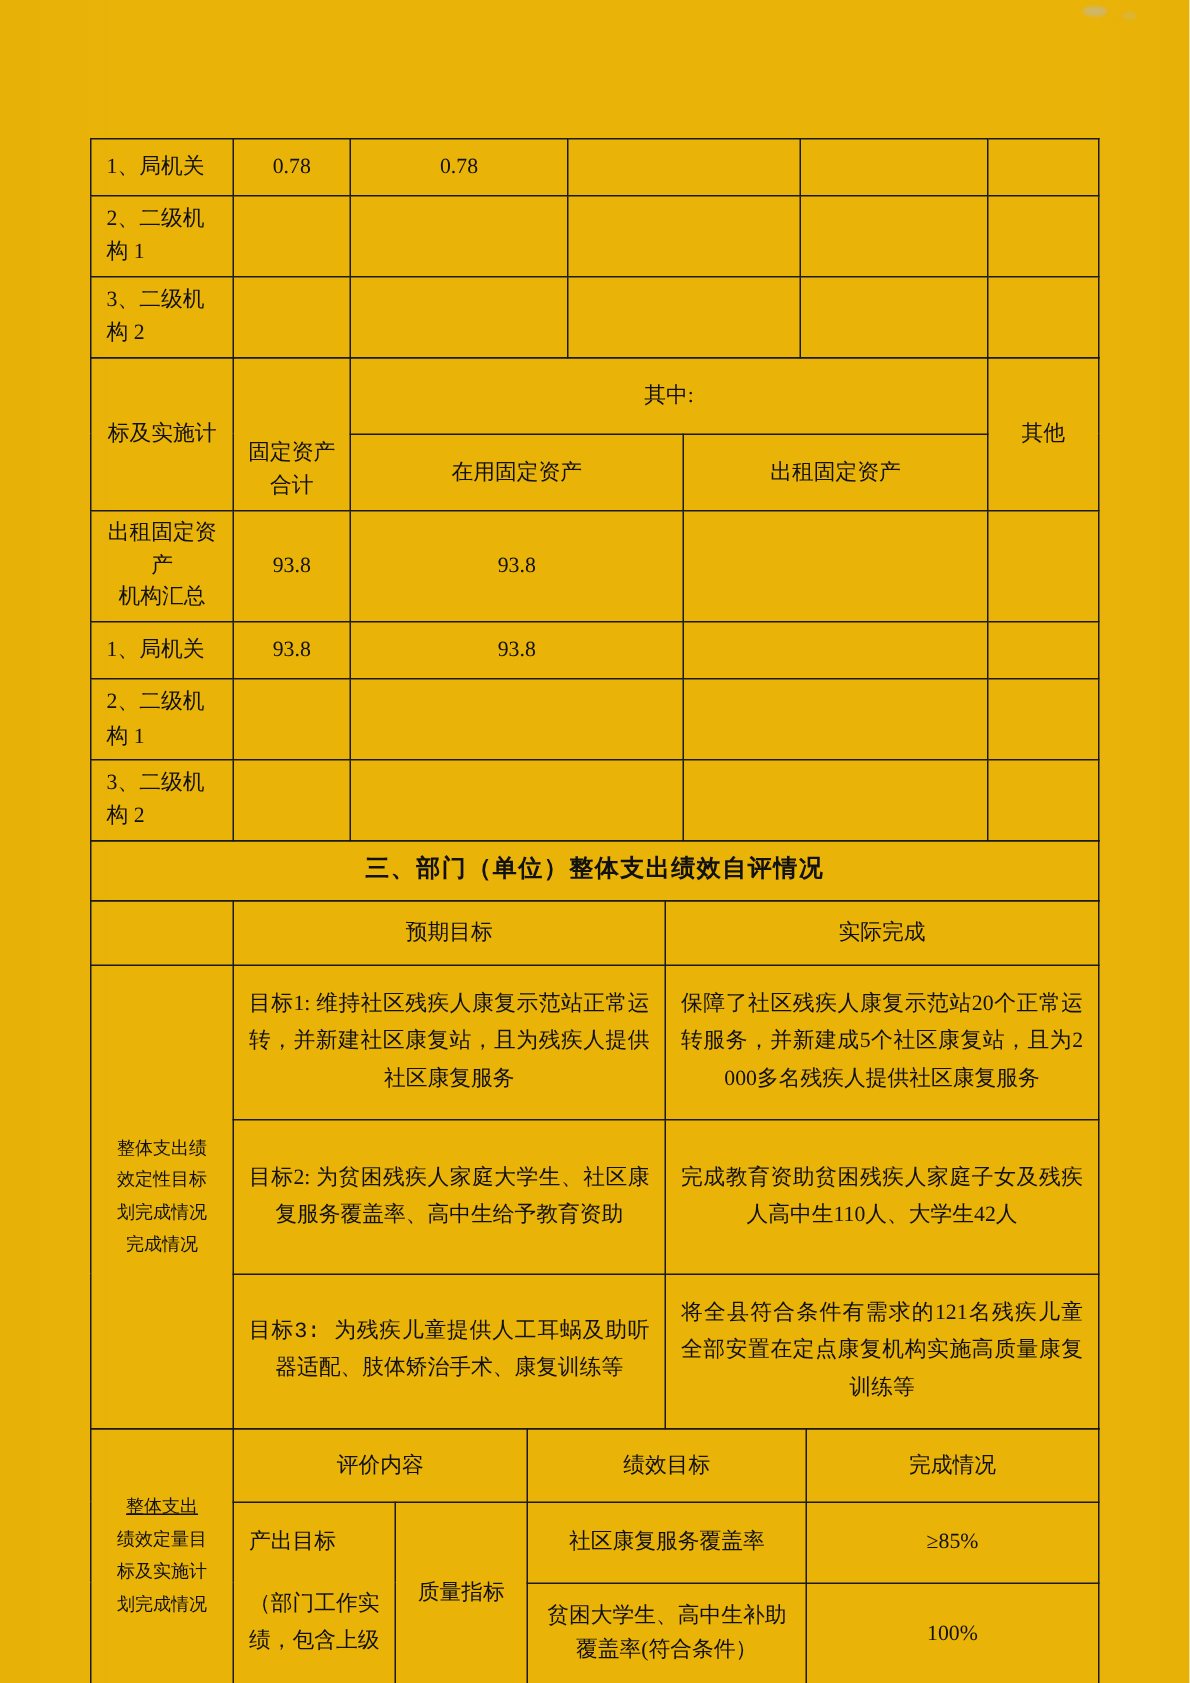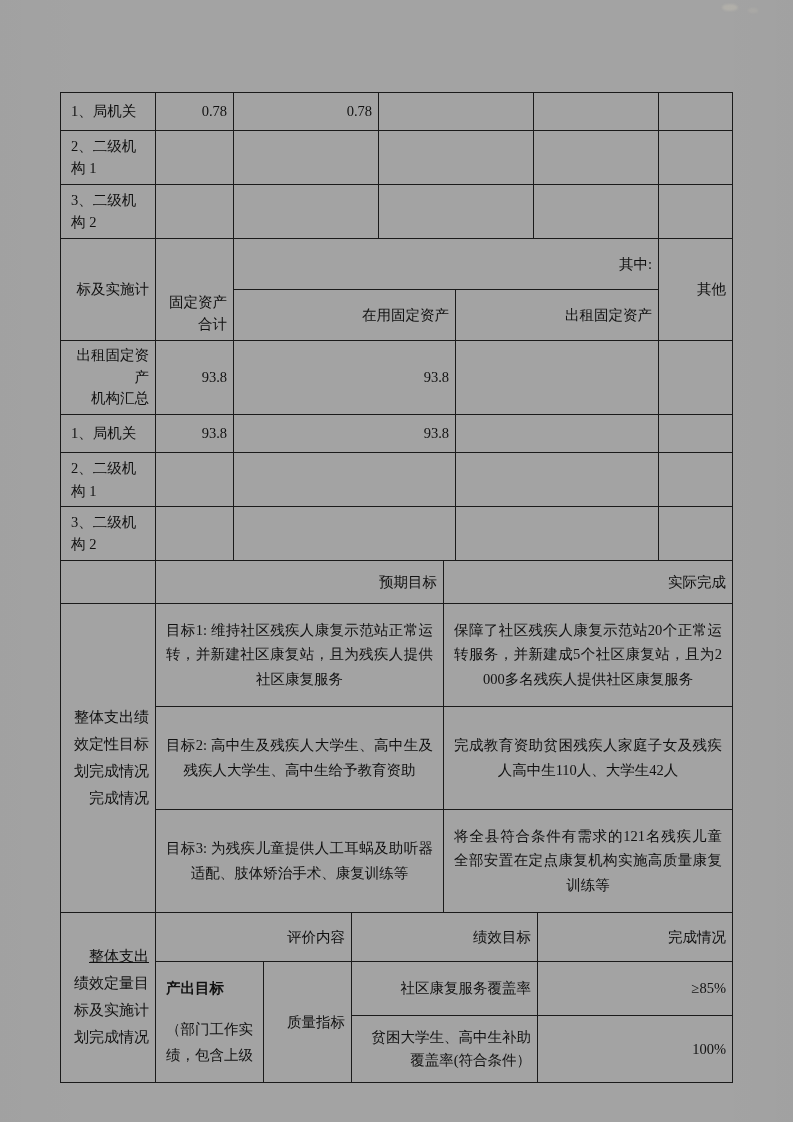--- a/index.html
+++ b/index.html
@@ -13,21 +13,21 @@
     font-family: "Liberation Serif", "DejaVu Serif", serif;
     color: #111111;
     position: relative;
     overflow: hidden;
   }
   .page {
     position: absolute;
     left: 0; top: 0;
     width: 793px;
     height: 1122px;
-    background: #a3a3a3;
+    background: #eab308;
   }
   
   .scan-noise {
     position: absolute;
     left: 0; top: 0; right: 0; bottom: 0;
     pointer-events: none;
     background:
       linear-gradient(90deg, rgba(0,0,0,0.012) 0%, rgba(255,255,255,0) 12%),
       linear-gradient(270deg, rgba(0,0,0,0.012) 0%, rgba(255,255,255,0) 10%);
   }
@@ -49,40 +49,40 @@
     table-layout: fixed;
   }
   td {
     border: 1px solid #1a1a1a;
     font-size: 14.5px;
     line-height: 1.55;
     padding: 4px 6px;
     vertical-align: middle;
     word-break: break-all;
   }
-  .c { text-align: right; }
+  .c { text-align: center; }
   .l { text-align: left; }
   .j { text-align: justify; text-align-last: center; }
   .pad-l { padding-left: 10px; }
   .row-h-small { height: 38px; }
   .section-title {
     text-align: center;
     font-weight: bold;
     font-size: 16px;
     letter-spacing: 1px;
     padding: 7px 0;
   }
   .txt-block {
     display: block;
     padding: 2px 4px;
     line-height: 1.72;
   }
   .vert-label {
     line-height: 1.8;
-    font-size: 15px;
+    font-size: 12px;
   }
   .top-faint {
     position: absolute;
     left: 330px;
     top: 96px;
     width: 300px;
     height: 66px;
     opacity: 0.16;
     font-size: 15px;
     color: #555;
@@ -191,20 +191,30 @@
         <tr class="row-h-small">
           <td class="l pad-l">3、二级机构 2</td>
           <td class="c"></td>
           <td class="c"></td>
           <td class="c"></td>
           <td class="c"></td>
         </tr>
       </tbody>
     </table>
 
+    <table style="margin-top:-1px;">
+      <colgroup>
+          <col style="width:672px">
+        </colgroup>
+      <tbody>
+        <tr>
+          <td class="section-title">三、部门（单位）整体支出绩效自评情况</td>
+        </tr>
+      </tbody>
+    </table>
 
     <table style="margin-top:-1px;">
       <colgroup>
         <col style="width:95px">
         <col style="width:288px">
         <col style="width:289px">
       </colgroup>
       <tbody>
         <tr>
           <td style="border-right:1px solid #1a1a1a;"></td>
@@ -221,28 +231,28 @@
           </td>
           <td class="j" style="height:94px;">
             <span class="txt-block">目标1: 维持社区残疾人康复示范站正常运转，并新建社区康复站，且为残疾人提供社区康复服务</span>
           </td>
           <td class="j">
             <span class="txt-block">保障了社区残疾人康复示范站20个正常运转服务，并新建成5个社区康复站，且为2000多名残疾人提供社区康复服务</span>
           </td>
         </tr>
         <tr>
           <td class="j" style="height:94px;">
-            <span class="txt-block">目标2: 高中生及残疾人大学生、高中生及残疾人大学生、高中生给予教育资助</span>
+            <span class="txt-block">目标2: 为贫困残疾人家庭大学生、社区康复服务覆盖率、高中生给予教育资助</span>
           </td>
           <td class="j">
             <span class="txt-block">完成教育资助贫困残疾人家庭子女及残疾人高中生110人、大学生42人</span>
           </td>
         </tr>
         <tr>
-          <td class="j" style="height:94px;">
+          <td class="j" style="height:94px;font-family:Liberation Mono, monospace;">
             <span class="txt-block">目标3: 为残疾儿童提供人工耳蜗及助听器适配、肢体矫治手术、康复训练等</span>
           </td>
           <td class="j">
             <span class="txt-block">将全县符合条件有需求的121名残疾儿童全部安置在定点康复机构实施高质量康复训练等</span>
           </td>
         </tr>
       </tbody>
     </table>
 
     <table style="margin-top:-1px;">
@@ -261,21 +271,21 @@
             <span style="display:block;">标及实施计</span>
             <span style="display:block;">划完成情况</span>
           </td>
           <td class="c" colspan="2" style="height:40px;">评价内容</td>
           <td class="c">绩效目标</td>
           <td class="c">完成情况</td>
         </tr>
 
         <tr>
           <td class="l" rowspan="2" style="padding-left:10px; line-height:1.75;">
-            <span style="display:block;font-weight:bold;">产出目标</span>
+            <span style="display:block;">产出目标</span>
             <span style="display:block;margin-top:16px;">（部门工作实</span>
             <span style="display:block;">绩，包含上级</span>
           </td>
           <td class="c" rowspan="2">质量指标</td>
           <td class="c" style="height:45px;">社区康复服务覆盖率</td>
           <td class="c">≥85%</td>
         </tr>
         <tr>
           <td class="c" style="height:58px; line-height:1.6;">
             <span style="display:block;">贫困大学生、高中生补助</span>

